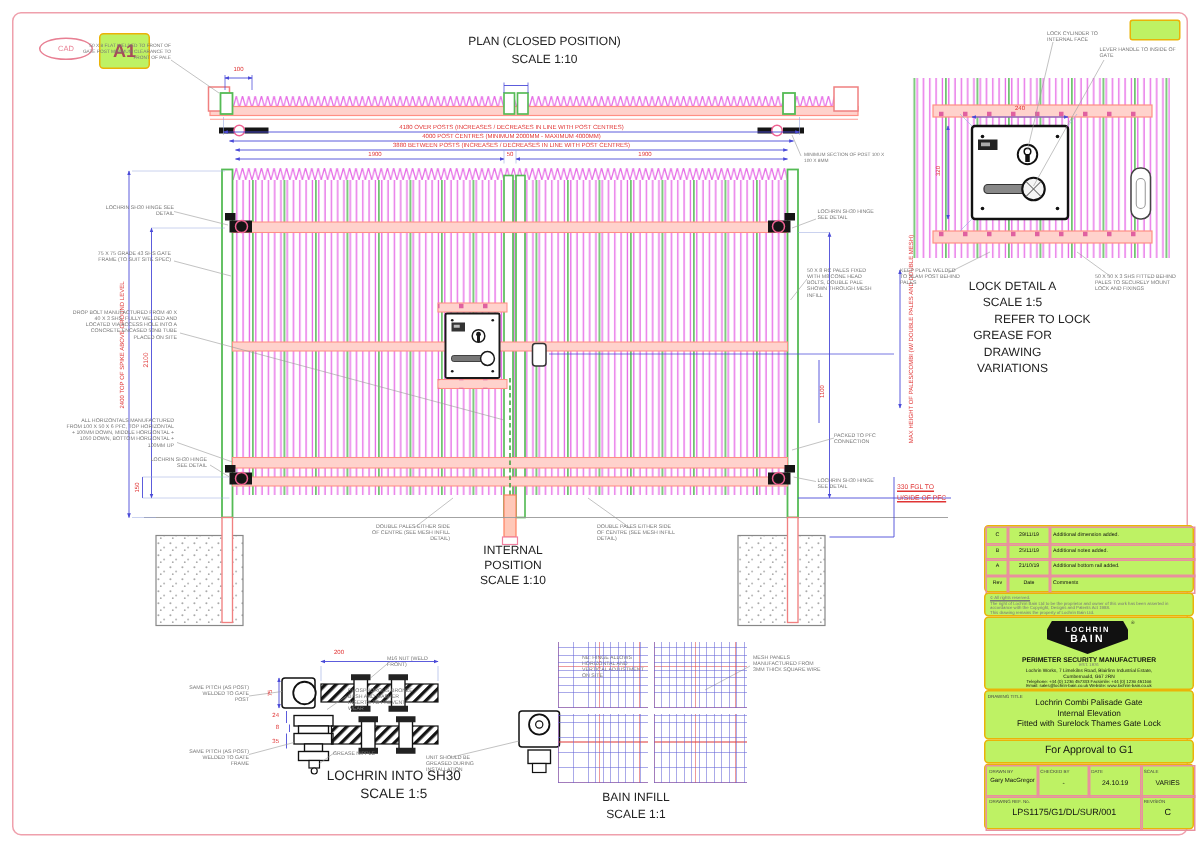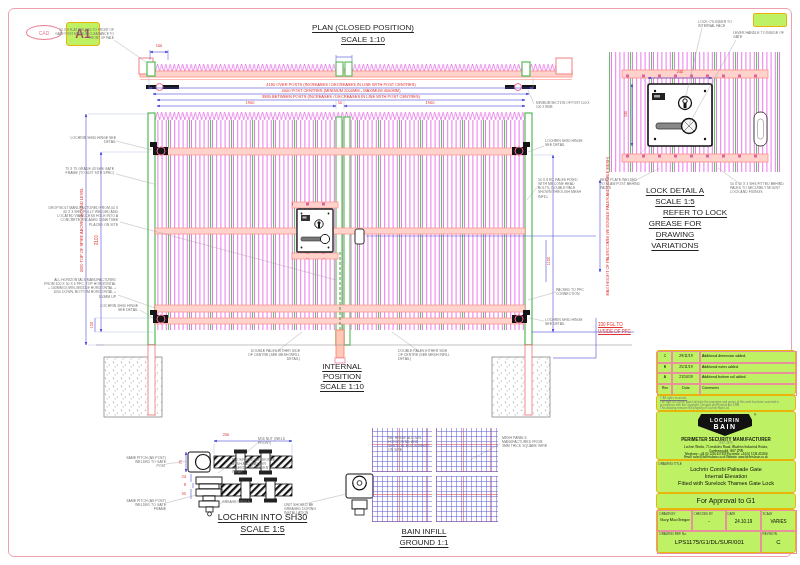--- a/index.html
+++ b/index.html
@@ -3,21 +3,21 @@
 <meta charset="utf-8">
 <style>
   html,body{margin:0;padding:0;background:#fff;}
   body{width:800px;height:565px;position:relative;font-family:"Liberation Sans","DejaVu Sans",sans-serif;overflow:hidden;}
   #sheet{position:absolute;inset:0;background:#fff;}
   .frame{position:absolute;left:8px;top:8px;right:8px;bottom:8px;border:1px solid #efa0ac;border-radius:6px;}
   svg.lines{position:absolute;left:0;top:0;width:800px;height:565px;}
   .t{position:absolute;color:#111;line-height:1.18;white-space:normal;}
   .c{text-align:center}.r{text-align:right}
   .nw{white-space:nowrap}
-  .title{font-size:8px;color:#222;text-decoration:underline;text-underline-offset:1.5px;}
+  .title{font-size:8px;color:#222;text-underline-offset:1.5px;}
   .big{font-size:9px}
   .red{color:#e03434}.gray{color:#777}
   .d45{font-size:4.5px}.d4{font-size:4px}.d35{font-size:3.5px}.d3{font-size:3.2px}.d28{font-size:2.9px}
   .vt{transform:translate(-50%,-50%) rotate(-90deg);transform-origin:center;white-space:nowrap;}
   .box{position:absolute;border:1px solid #eab308;border-radius:3px;background:#bef264;}
   .cell{position:absolute;border:0.5px solid #e8919e;}
   .lbl{position:absolute;font-size:3px;color:#444;left:1.5px;top:1px;white-space:nowrap;}
   .val{position:absolute;left:0;right:0;text-align:center;color:#111;}
   .badge-oval{position:absolute;border:1px solid #e87f93;border-radius:50%;color:#e87f93;display:flex;align-items:center;justify-content:center;}
   .mesh{position:absolute;background:
@@ -336,21 +336,21 @@
   <div class="t gray d35" style="left:388px;top:436px;width:46px;">NB: HINGE ALLOWS HORIZONTAL AND VERTICAL ADJUSTMENT ON SITE</div>
   <div class="t title big c" style="left:190px;top:512px;width:145px;">LOCHRIN INTO SH30</div>
   <div class="t title big c" style="left:190px;top:524px;width:145px;">SCALE 1:5</div>
 
   <div class="mesh" style="left:372px;top:428px;width:60px;height:44px;"></div>
   <div class="mesh" style="left:436px;top:428px;width:62px;height:44px;"></div>
   <div class="mesh" style="left:372px;top:476px;width:60px;height:46px;"></div>
   <div class="mesh" style="left:436px;top:476px;width:62px;height:46px;"></div>
   <div class="t gray d35" style="left:502px;top:436px;width:46px;">MESH PANELS MANUFACTURED FROM 3MM THICK SQUARE WIRE</div>
   <div class="t title c" style="left:374px;top:527px;width:100px;">BAIN INFILL</div>
-  <div class="t title c" style="left:374px;top:538px;width:100px;">GROUND 1:1</div>
+  <div class="t title c" style="left:374px;top:538px;width:100px;">SCALE 1:1</div>
 
   <div class="box" style="left:656px;top:350px;width:138px;height:43px;">
     <div class="cell" style="left:0;top:0;width:14px;height:10.7px;">
         <div class="val d35" style="top:2px;">C</div>
       </div>
     <div class="cell" style="left:14px;top:0;width:28px;height:10.7px;">
         <div class="val d35" style="top:2px;">29/11/19</div>
       </div>
     <div class="cell" style="left:42px;top:0;width:96px;height:10.7px;">
         <div class="val d35" style="top:2px;text-align:left;padding-left:2px;">Additional dimension added.</div>

